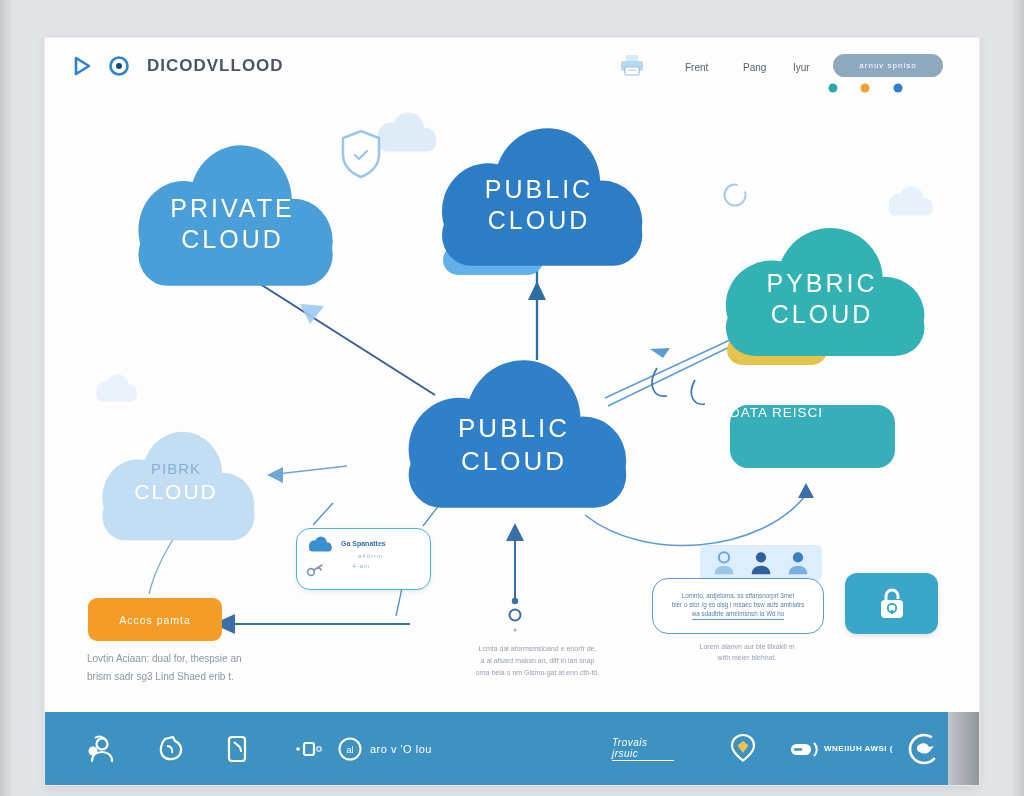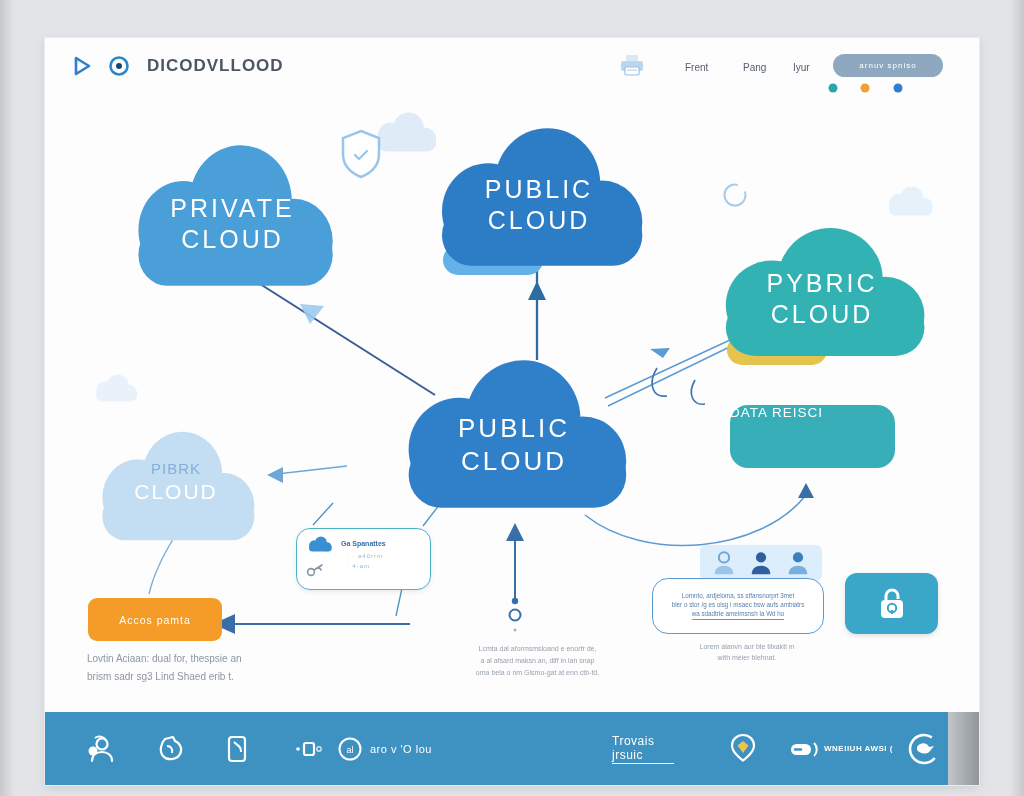--- a/index.html
+++ b/index.html
@@ -81,21 +81,21 @@
   }
   .access-caption{position:absolute;left:42px;top:612px;width:185px;font-size:10px;color:#8d96a2;line-height:1.8;}
   .center-caption{position:absolute;left:385px;top:605px;width:215px;text-align:center;font-size:7px;color:#99a1ac;line-height:1.7;}
   
   footer{position:absolute;left:0;bottom:0;width:934px;height:73px;background:#3e92c1;}
   .f-item{position:absolute;top:0;height:73px;display:flex;align-items:center;}
   .f-person{left:40px}.f-pouch{left:107px}.f-tablet{left:177px}.f-device{left:247px}
   .f-audio{left:290px;gap:5px}.f-link{left:567px}.f-pin{left:681px}.f-pill{left:743px}
   .f-right{left:779px}.f-bird{left:858px}
   .f-audio-label{font-size:11px;color:#fff;letter-spacing:.5px;}
-  .f-link-label{font-size:12px;color:#fff;border-bottom:1.5px solid #fff;padding-bottom:1px;width:62px;letter-spacing:.5px;}
+  .f-link-label{font-size:10px;color:#fff;border-bottom:1.5px solid #fff;padding-bottom:1px;width:62px;letter-spacing:.5px;font-style:italic;}
   .f-right-label{font-size:8px;color:#fff;font-weight:bold;letter-spacing:.5px;}
   .f-gray{position:absolute;right:0;top:0;width:31px;height:73px;background:linear-gradient(90deg,#c3c6ca,#8f959b);}
   svg{display:block;}
 </style>
 </head>
 <body>
 
 <svg width="0" height="0" style="position:absolute">
   <defs>
     <g id="cloudShape">

